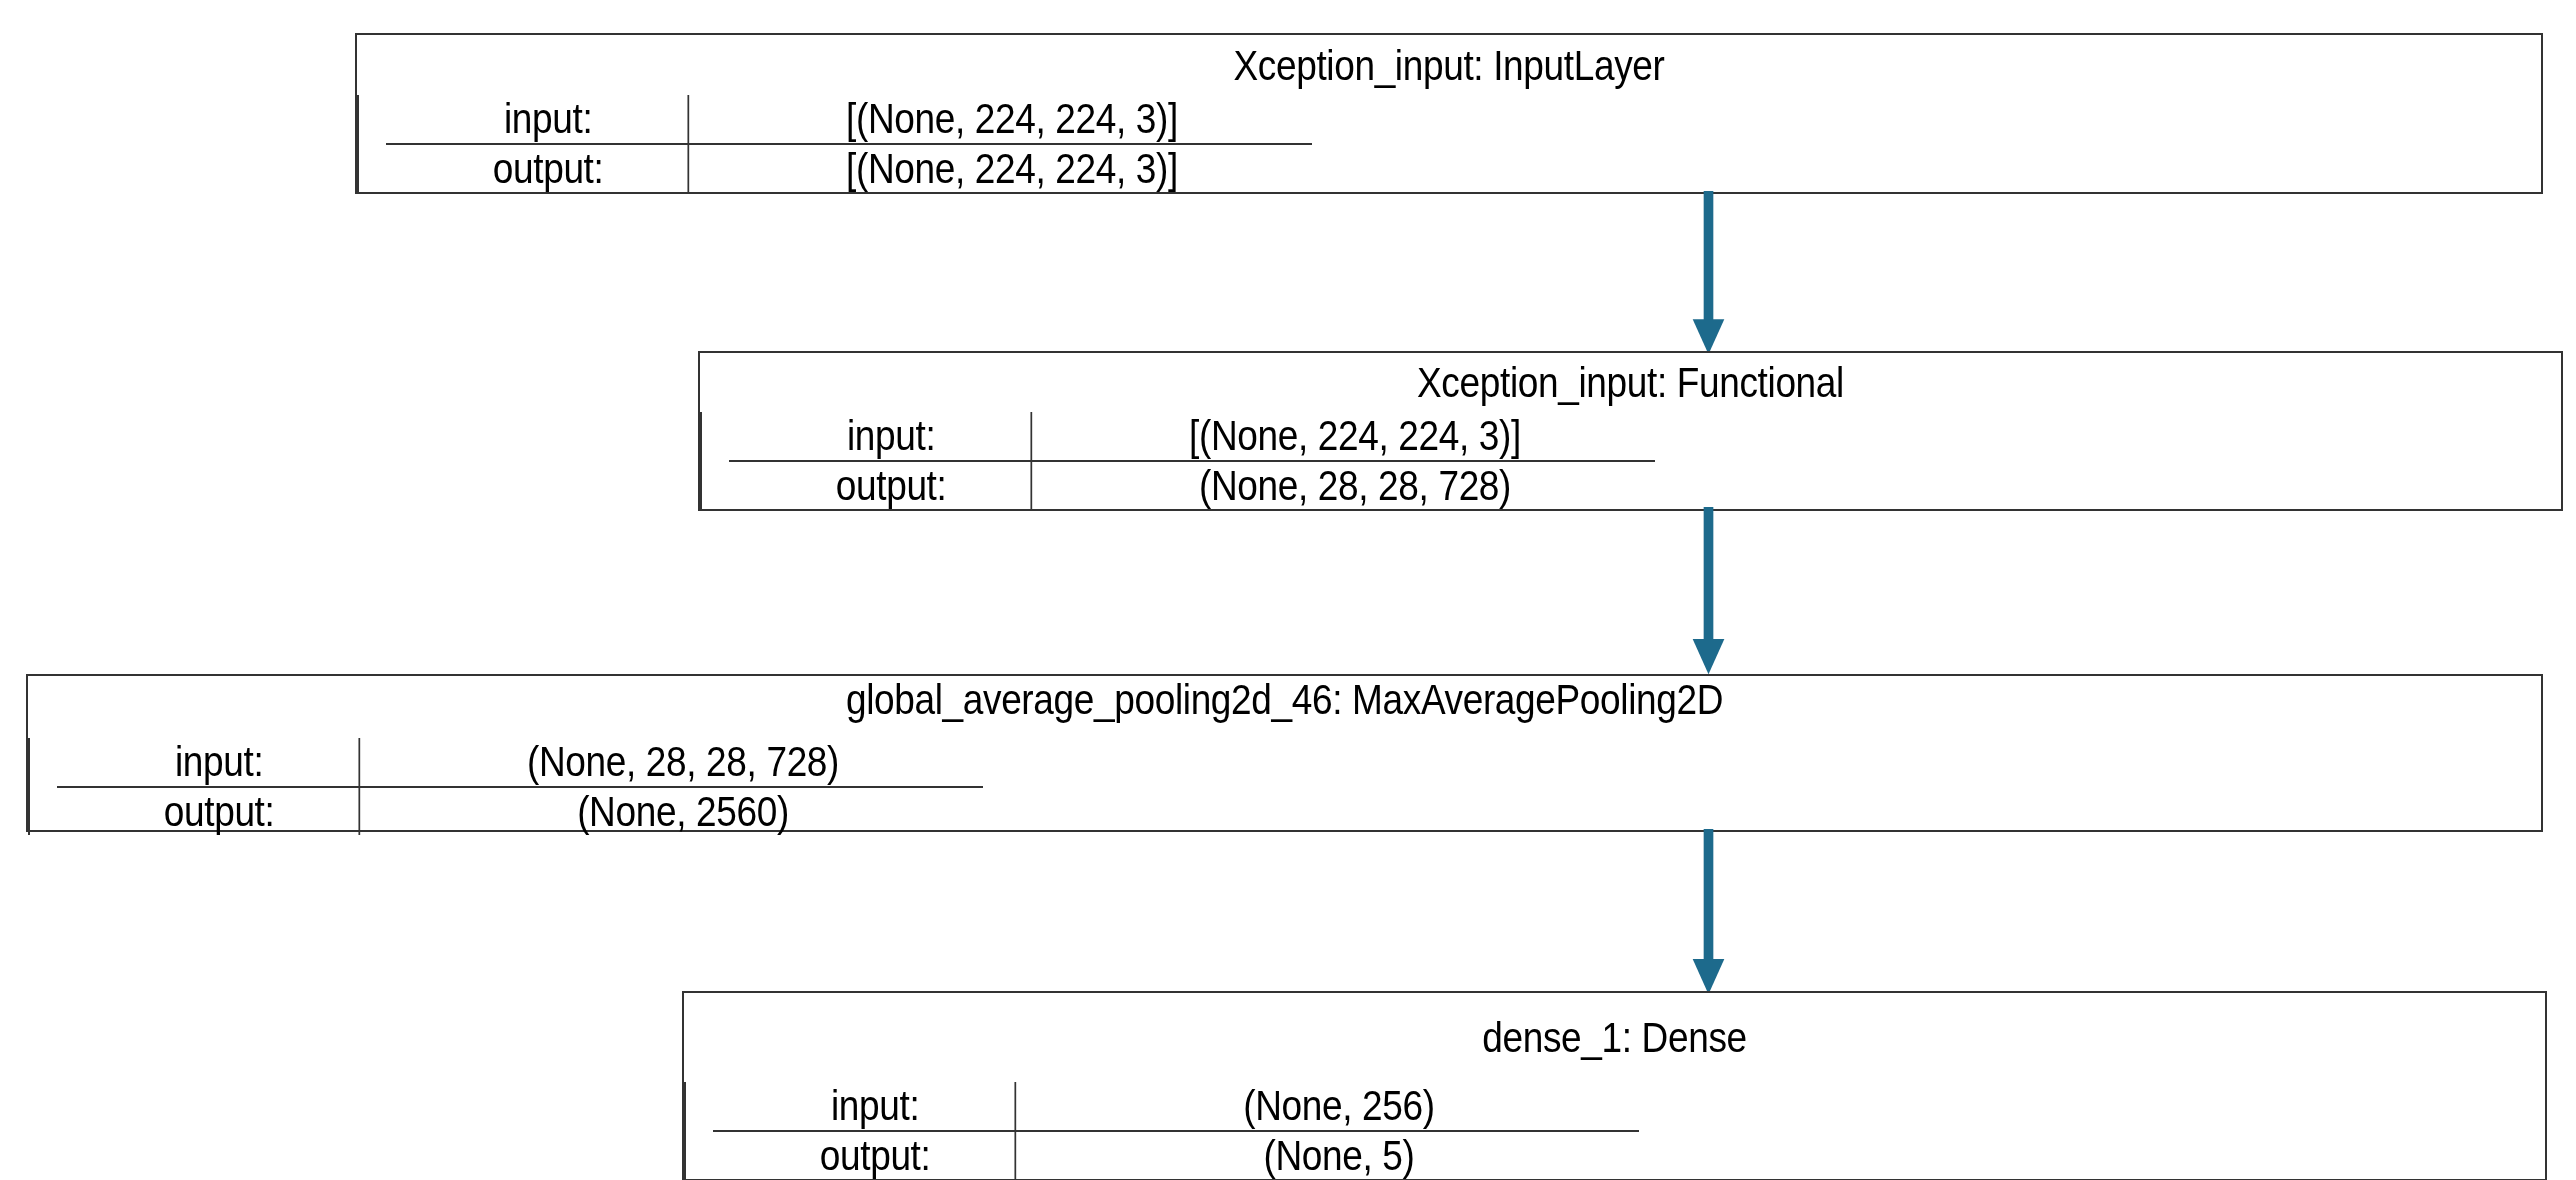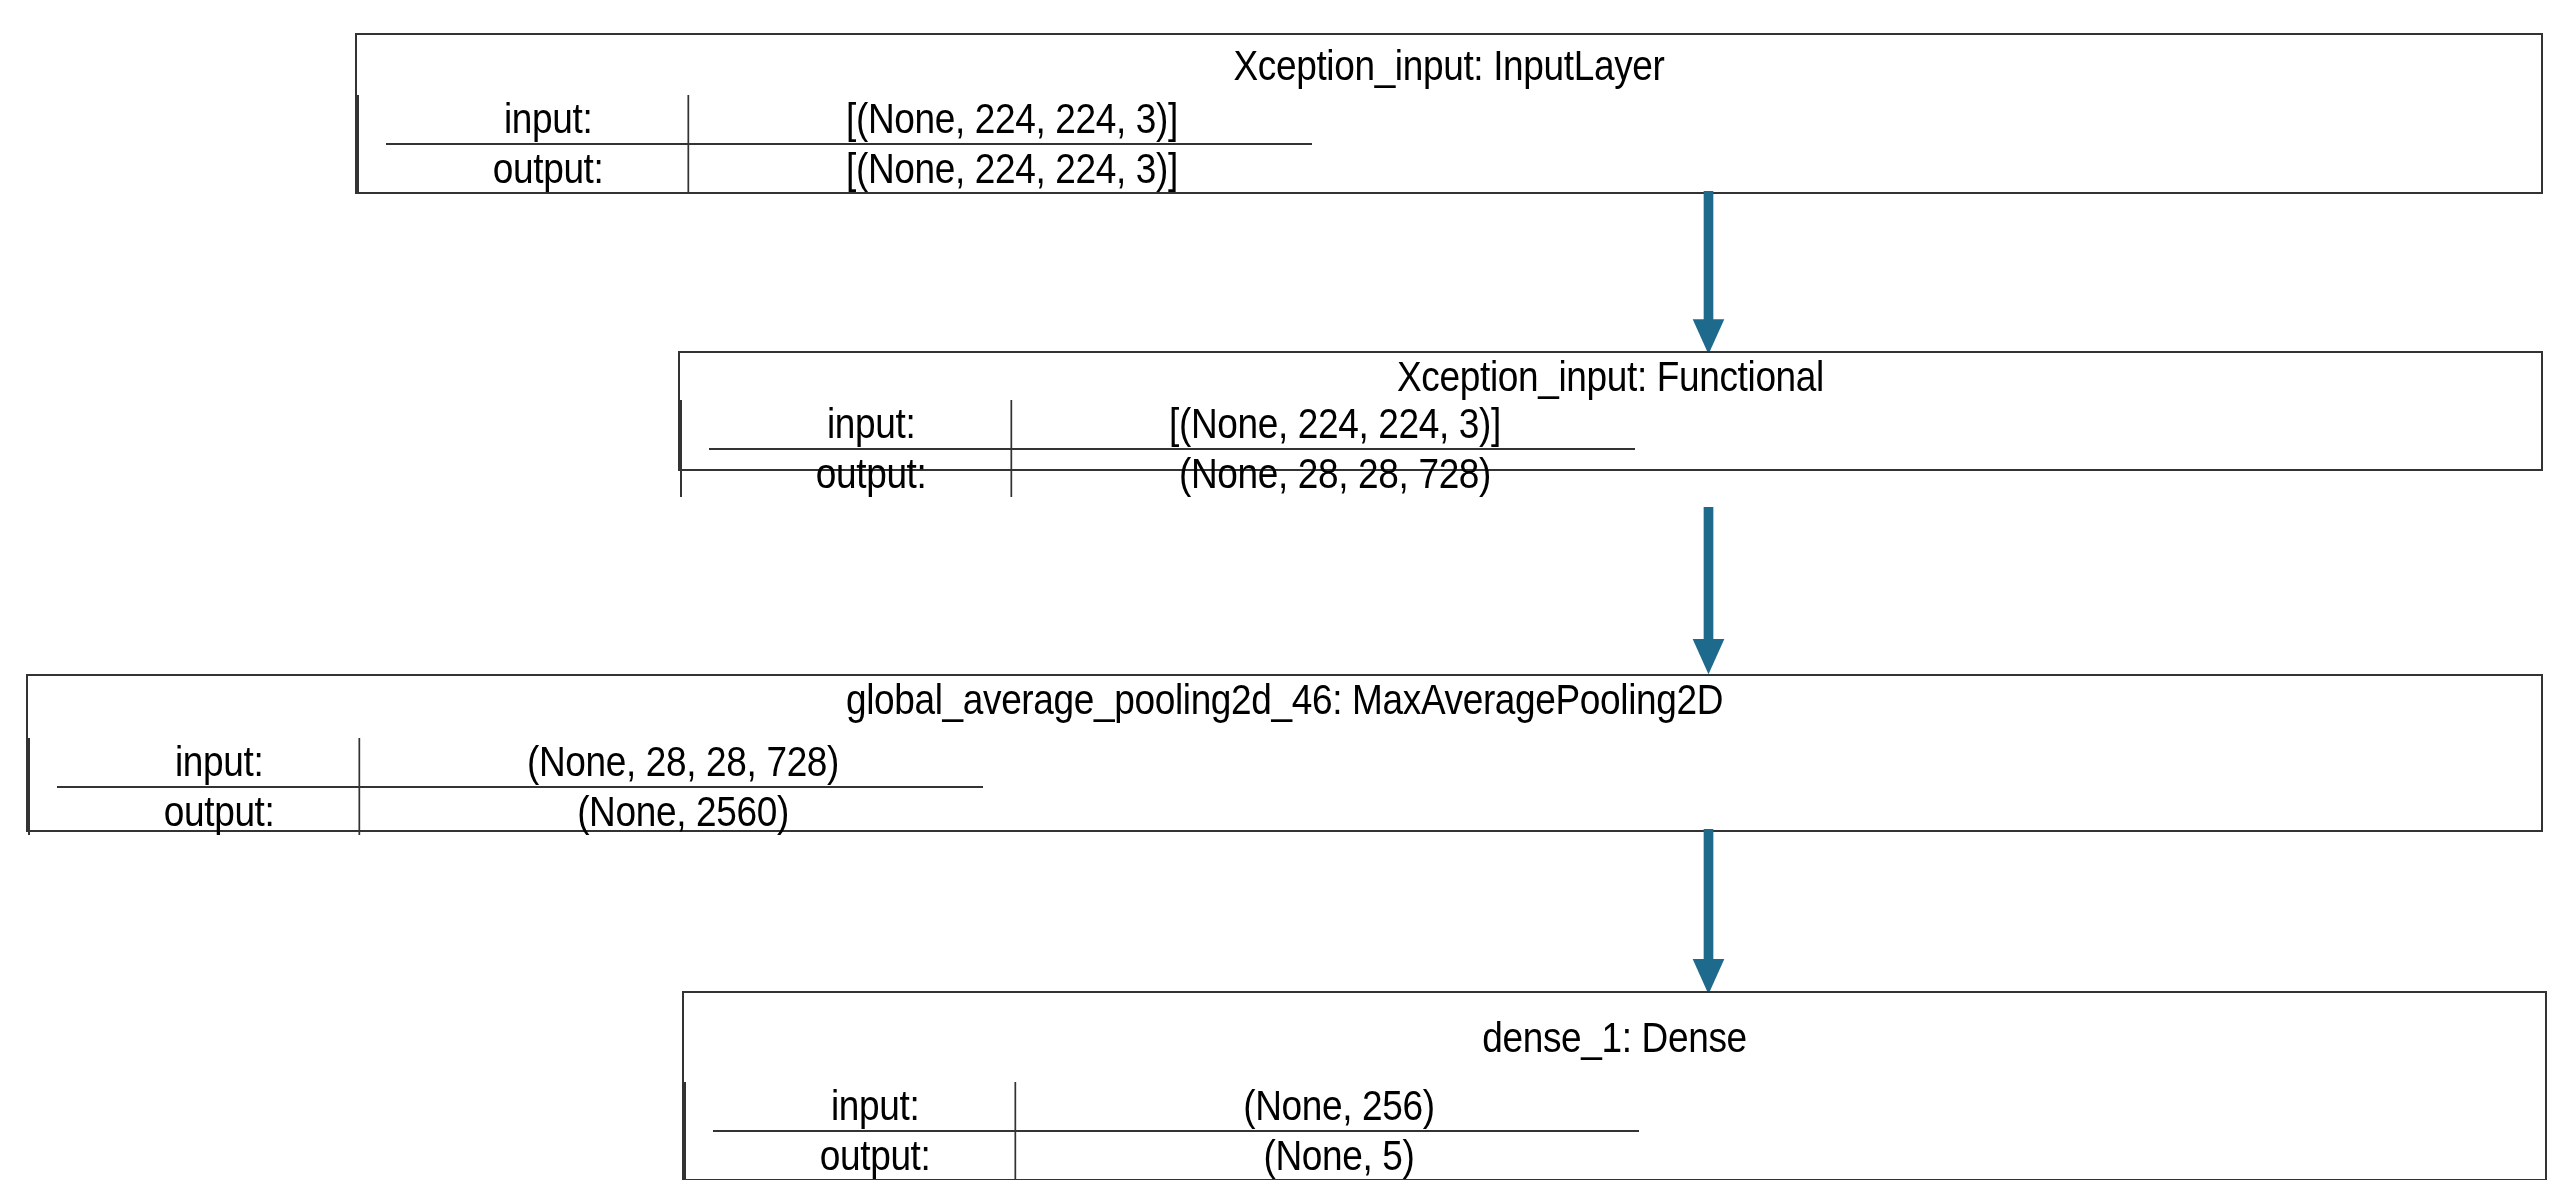--- a/index.html
+++ b/index.html
@@ -116,21 +116,21 @@
     </div>
   </div>
 
   <div class="edge" style="left:1690px; top:191px; width:37px; height:165px;">
     <svg width="37" height="165" viewBox="0 0 42 188" xmlns="http://www.w3.org/2000/svg">
       <line x1="21" y1="0" x2="21" y2="152" stroke="#1d6a8c" stroke-width="11"></line>
       <polygon points="3,146 39,146 21,186" fill="#1d6a8c"></polygon>
     </svg>
   </div>
 
-  <div class="node" style="left:678px; top:351px; width:1865px; height:120px;">
+  <div class="node" style="left:698px; top:351px; width:1865px; height:160px;">
     <div class="node-name">Xception_input:  Functional</div>
     <div class="io-block" style="width:955px;">
       <div class="io-row top">
         <div class="io-label">input:</div>
         <div class="io-value">[(None, 224, 224, 3)]</div>
       </div>
       <div class="io-row">
         <div class="io-label">output:</div>
         <div class="io-value">(None, 28, 28, 728)</div>
       </div>

